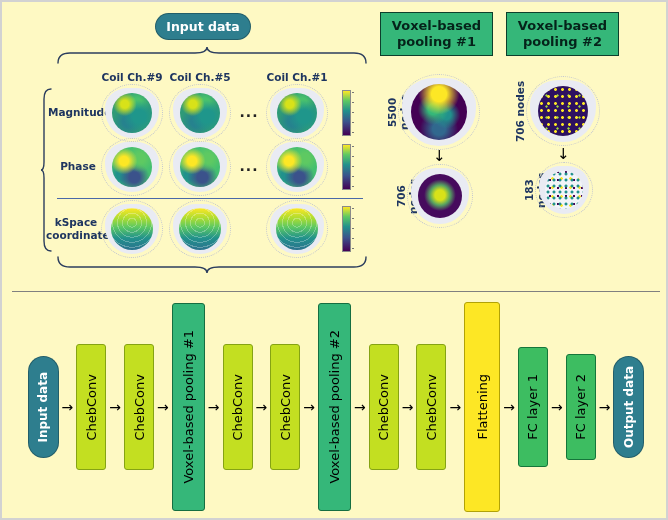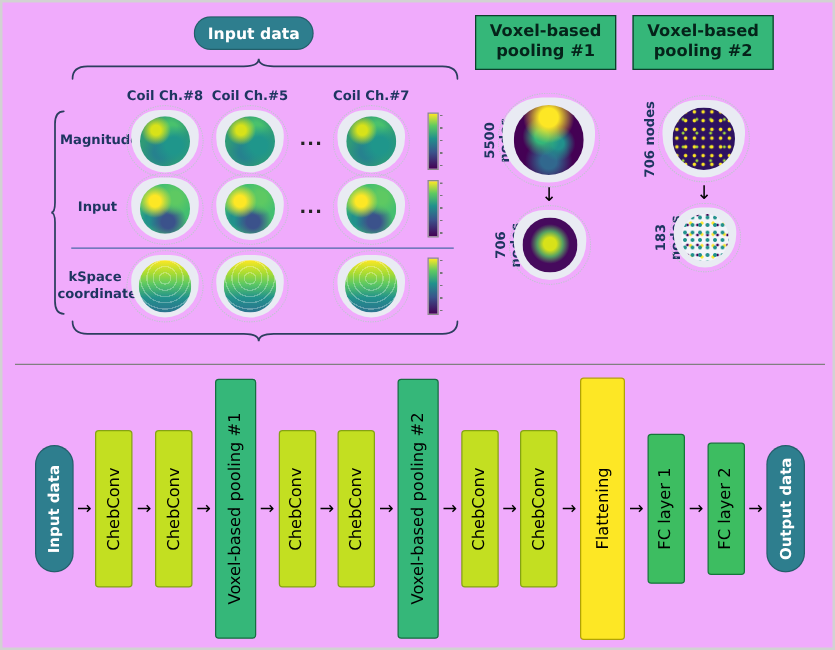--- a/index.html
+++ b/index.html
@@ -1,17 +1,17 @@
 <!DOCTYPE html>
 <html style="--io: #2e7e8e; --conv: #c3df21; --pool: #35b779; --flatten: #fde725; --fc: #3dbd61; --label_text: #1e3560; --separator_blue: #4a69a8;"><head>
 <meta charset="utf-8">
 <style>
   * { box-sizing: border-box; margin: 0; padding: 0; }
   body { background: #ffffff; font-family: "DejaVu Sans", "Liberation Sans", sans-serif; }
-  .figure { position: relative; width: 668px; height: 520px; background: #f0abfc; border: 2px solid #d2d2d2; overflow: hidden; }
+  .figure { position: relative; width: 668px; height: 520px; background: #fef9c3; border: 2px solid #d2d2d2; overflow: hidden; }
 
   
   .pill-top { position: absolute; left: 153px; top: 11px; width: 96px; height: 27px; border-radius: 14px;
     background: var(--io, #2e7e8e); color: #fff; display: flex; align-items: center; justify-content: center;
     font-size: 12.5px; font-weight: 600; border: 1px solid rgba(0,0,0,.25); }
   .brace { position: absolute; }
   .colhead { position: absolute; top: 69px; width: 68px; text-align: center; font-size: 10.5px; font-weight: 600; color: #1e3560; }
   .rowlab { position: absolute; width: 60px; text-align: center; font-size: 10.5px; font-weight: 600; color: #1e3560; line-height: 1.2; }
   .shield { position: absolute; background: #e9ebf3; border-radius: 48% 48% 56% 56% / 44% 44% 62% 62%;
     display: flex; align-items: center; justify-content: center; }
@@ -89,26 +89,26 @@
   <svg class="brace" style="left:55px; top:44px;" width="310" height="18" viewBox="0 0 310 18">
     <path d="M1 17 Q1 7 13 7 L138 7 Q150 7 150 1 Q150 7 162 7 L297 7 Q309 7 309 17" fill="none" stroke="#2c3e5e" stroke-width="1.4" stroke-linecap="round"></path>
   </svg>
   <svg class="brace" style="left:55px; top:254px;" width="310" height="18" viewBox="0 0 310 18">
     <path d="M1 1 Q1 11 13 11 L138 11 Q150 11 150 17 Q150 11 162 11 L297 11 Q309 11 309 1" fill="none" stroke="#2c3e5e" stroke-width="1.4" stroke-linecap="round"></path>
   </svg>
   <svg class="brace" style="left:38px; top:86px;" width="12" height="164" viewBox="0 0 12 164">
     <path d="M11 1 Q4 1 4 11 L4 74 Q4 82 1 82 Q4 82 4 90 L4 153 Q4 163 11 163" fill="none" stroke="#2c3e5e" stroke-width="1.4" stroke-linecap="round"></path>
   </svg>
 
-  <div class="colhead" style="left:96px">Coil Ch.#8</div>
+  <div class="colhead" style="left:96px">Coil Ch.#9</div>
   <div class="colhead" style="left:164px">Coil Ch.#5</div>
-  <div class="colhead" style="left:261px">Coil Ch.#7</div>
+  <div class="colhead" style="left:261px">Coil Ch.#1</div>
 
   <div class="rowlab" style="left:46px; top:104px">Magnitude</div>
-  <div class="rowlab" style="left:46px; top:158px">Input</div>
+  <div class="rowlab" style="left:46px; top:158px">Phase</div>
   <div class="rowlab" style="left:44px; top:214px">kSpace coordinates</div>
 
   <div class="shield" style="left:103px; top:86px; width:54px; height:50px">
     <div class="ticks"></div>
     <div class="disc disc-mag" style="width:40px; height:40px"></div>
   </div>
   <div class="shield" style="left:171px; top:86px; width:54px; height:50px">
     <div class="ticks"></div>
     <div class="disc disc-mag" style="width:40px; height:40px"></div>
   </div>

